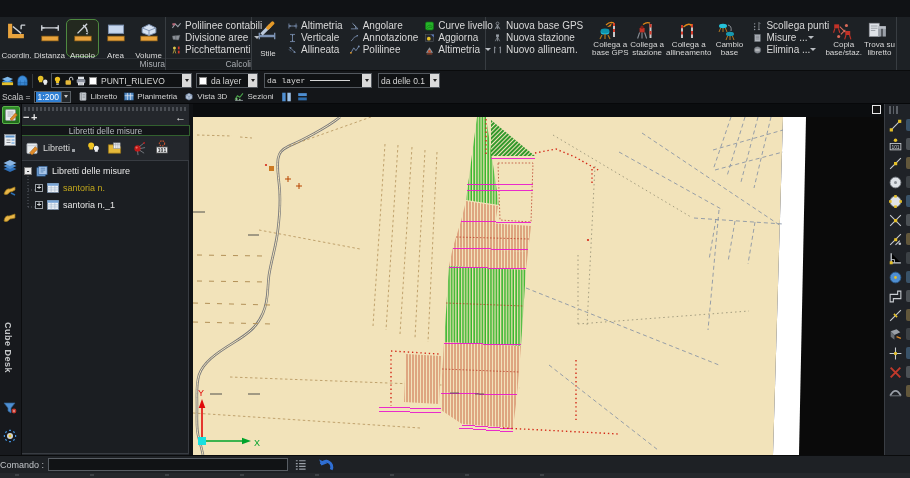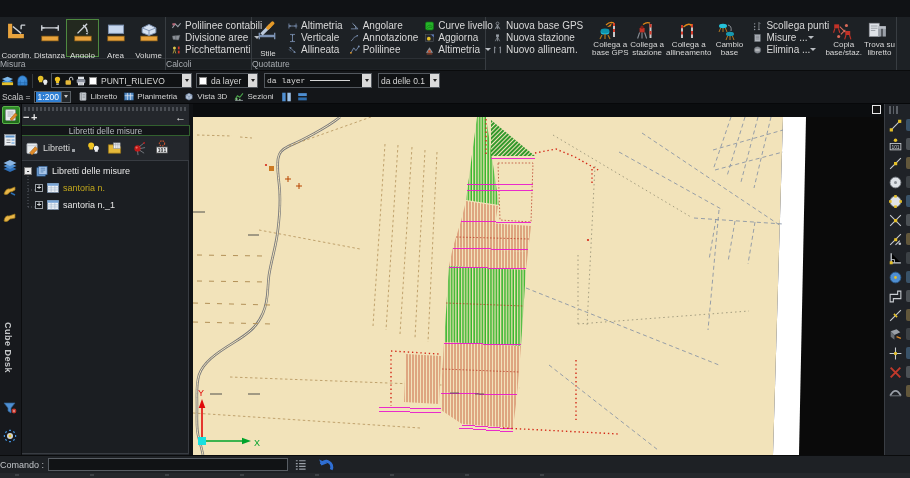--- a/index.html
+++ b/index.html
@@ -12,28 +12,28 @@
     display:flex; align-items:stretch; }
   .menu-item { font-size:7.5px; font-weight:bold; color:#e3e3e3; display:flex; align-items:center;
     padding:0 9px; letter-spacing:.2px; }
   .menu-item.file { background:linear-gradient(#55b33b,#2e8424); color:#fff; padding:0 7px; }
   .menu-item.active { color:#43a531; background:#15181a; }
 
   
   .ribbon { position:absolute; left:0; top:17px; width:910px; height:54px; background:#1d2125;
     border-bottom:1px solid #0a0b0c; }
   .rgroup { position:absolute; top:0; height:53px; border-right:1px solid #383d42; }
-  .rgroup-label { position:absolute; left:0; right:0; bottom:1px; height:11px; text-align:left;
+  .rgroup-label { position:absolute; left:0; right:0; bottom:1px; height:11px; text-align:right;
     font-size:8.5px; color:#a9adb2; line-height:11px; border-top:1px solid #2c3035; background:#1a1e21; }
   .rgroup-content { position:absolute; left:0; right:0; top:1px; height:40px; display:flex; align-items:stretch; }
   .bigbtn { width:33px; margin:1px 0; display:flex; flex-direction:column; align-items:center;
     justify-content:flex-start; border:1px solid transparent; }
   .bigbtn .bicon { width:24px; height:22px; margin-top:1px; }
   .bigbtn .blabel { font-size:8px; color:#dcdcdc; white-space:nowrap; margin-top:8px; }
-  .bigbtn.selected { border:1px solid #4e8a40; background:#23291f; border-radius:0; }
+  .bigbtn.selected { border:1px solid #4e8a40; background:#23291f; border-radius:5px; }
   .bigbtn .blabel2 { font-size:8px; color:#d8d8d8; line-height:7.5px; text-align:center; white-space:nowrap; }
   .smallcol { display:flex; flex-direction:column; justify-content:space-between; padding:2px 0 3px 0; }
   .smallrow { display:flex; align-items:center; height:11px; }
   .smallrow .sicon { width:11px; height:10px; margin-right:3px; }
   .smallrow .slabel { font-size:10px; color:#d8d8d8; white-space:nowrap; }
   .smallrow .sarrow { width:0; height:0; border-left:3px solid transparent; border-right:3px solid transparent;
     border-top:3px solid #b9bdc2; margin-left:6px; }
 
   
   .propsbar { position:absolute; left:0; top:71px; width:910px; height:19px; background:#141619;
@@ -317,21 +317,20 @@
                   <path d="M2 11 L7 3 L12 11 Z" fill="#8d9299"></path>
                   <circle cx="7" cy="9" r="2" fill="#c2512e"></circle>
                   <path d="M3 12.5 h8" stroke="#c2512e" stroke-width="1.2"></path>
                 </svg>
               </span>
               <span class="slabel">Altimetria</span>
               <span class="sarrow" style="margin-left:auto;margin-right:2px"></span>
             </div>
           </div>
         </div>
-        <div class="rgroup-label">Quotature</div>
       </div>
       <div class="rgroup" style="left: 486px; width: 411px;">
         <div class="rgroup-content">
           <div class="smallcol" style="margin-left:6px">
             <div class="smallrow">
               <span class="sicon" style="width:11px;height:10px;display:inline-block;flex:0 0 auto">
                 <svg width="11" height="10" viewBox="0 0 14 14" style="display:block">
                   <circle cx="7" cy="3.5" r="2" fill="none" stroke="#9aa0a8" stroke-width="1"></circle>
                   <path d="M7 5.5 L3.5 11.5 M7 5.5 L10.5 11.5 M7 5.5 V11.5 M4.5 9.5 h5" stroke="#9aa0a8" stroke-width="1"></path>
                 </svg>

